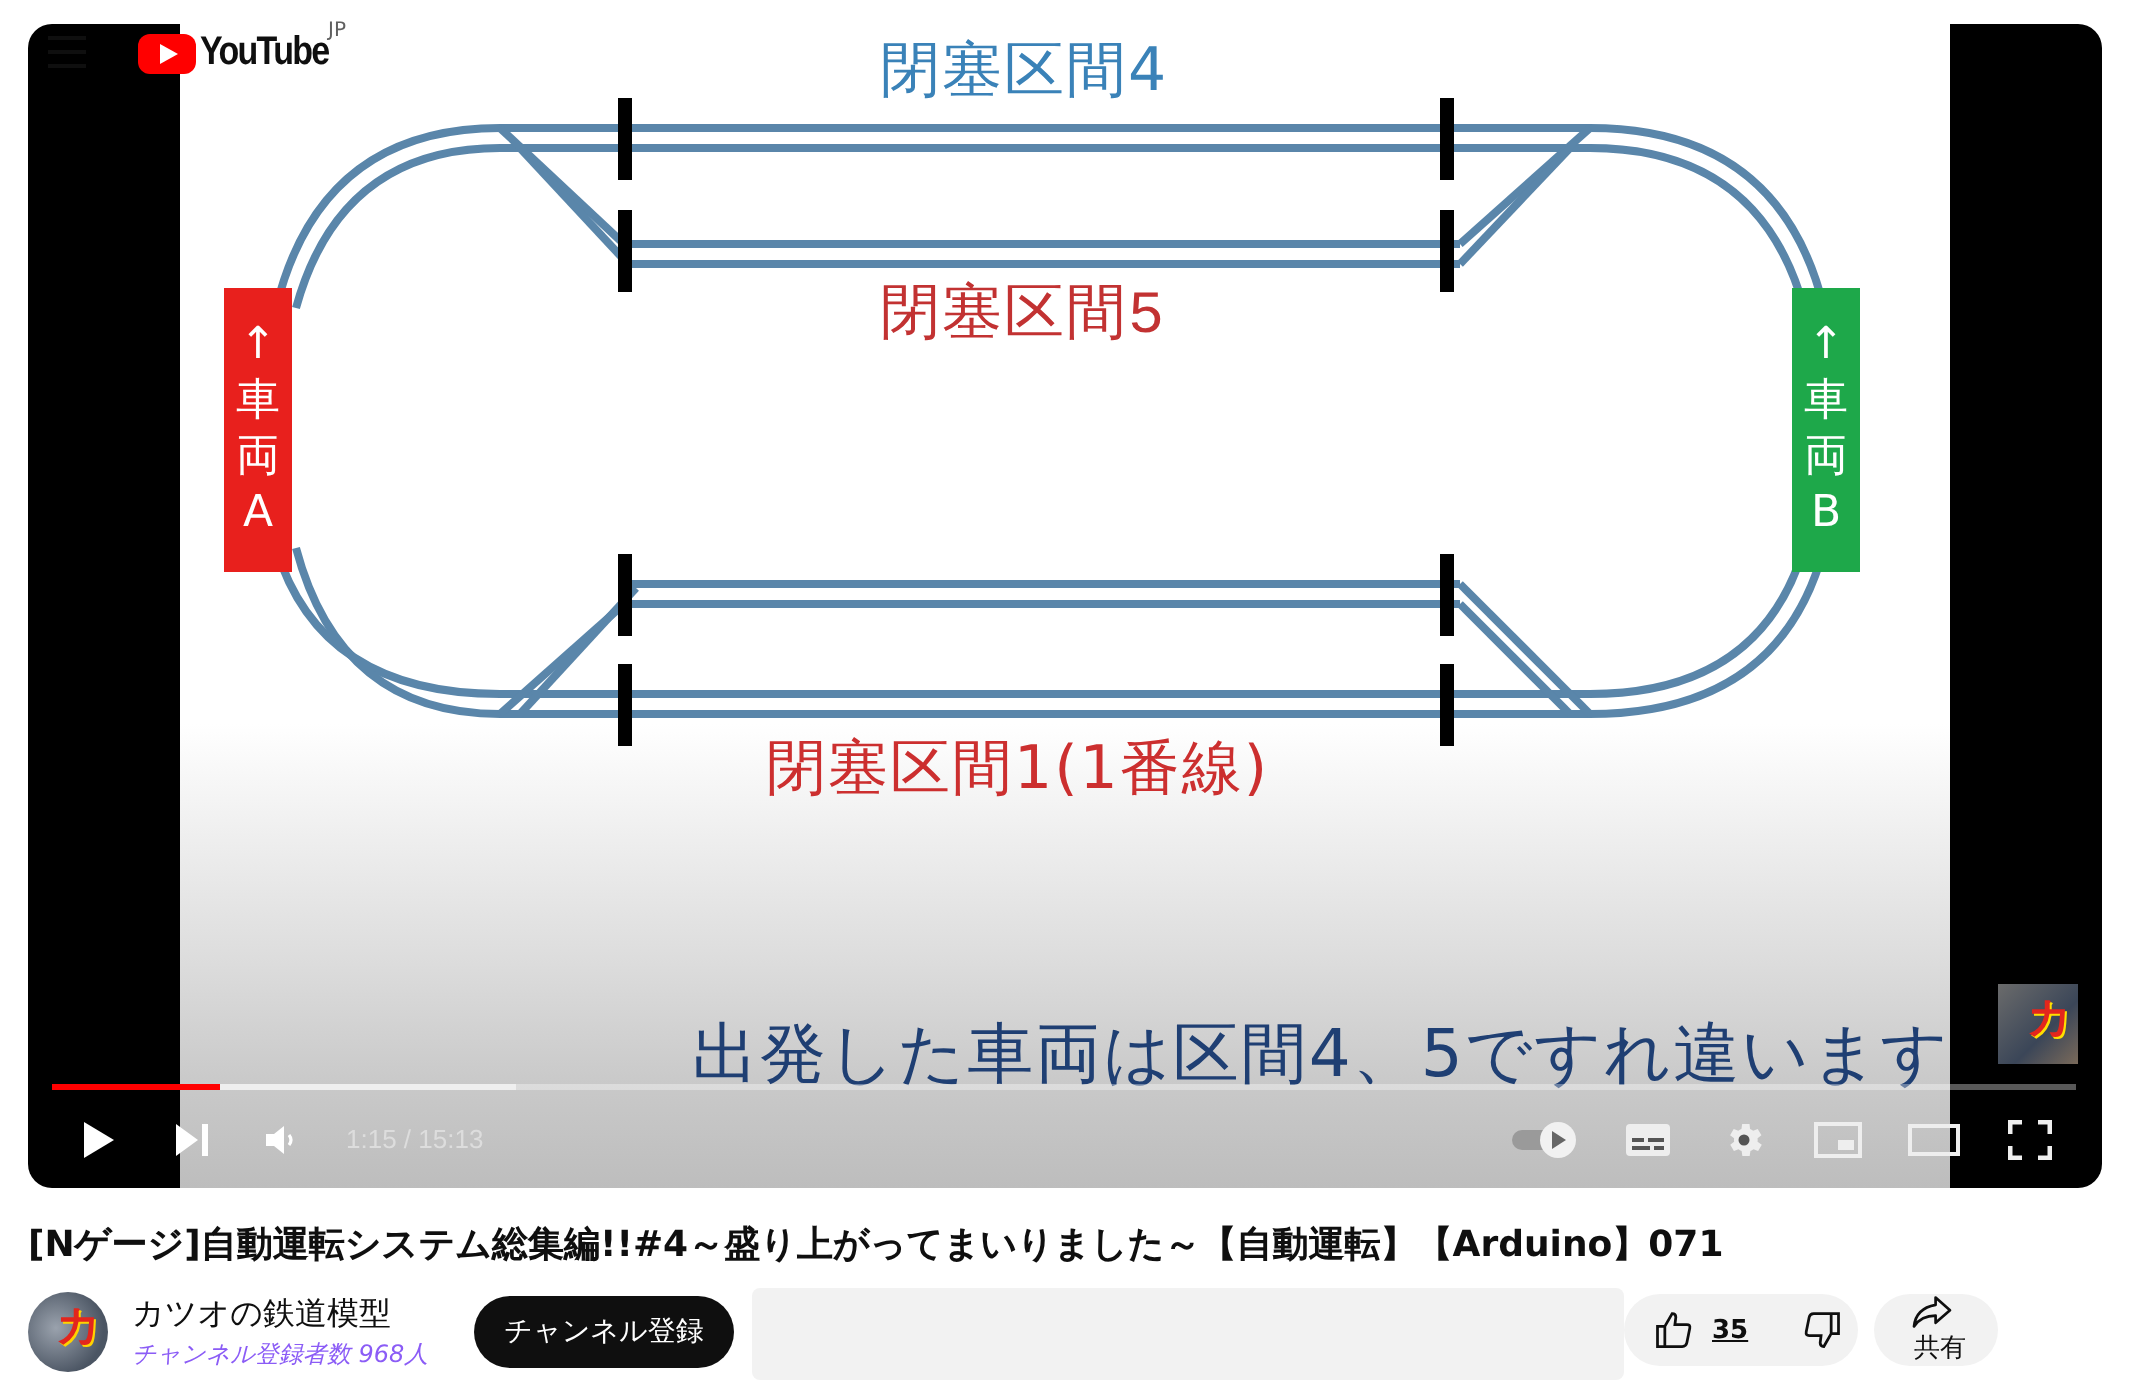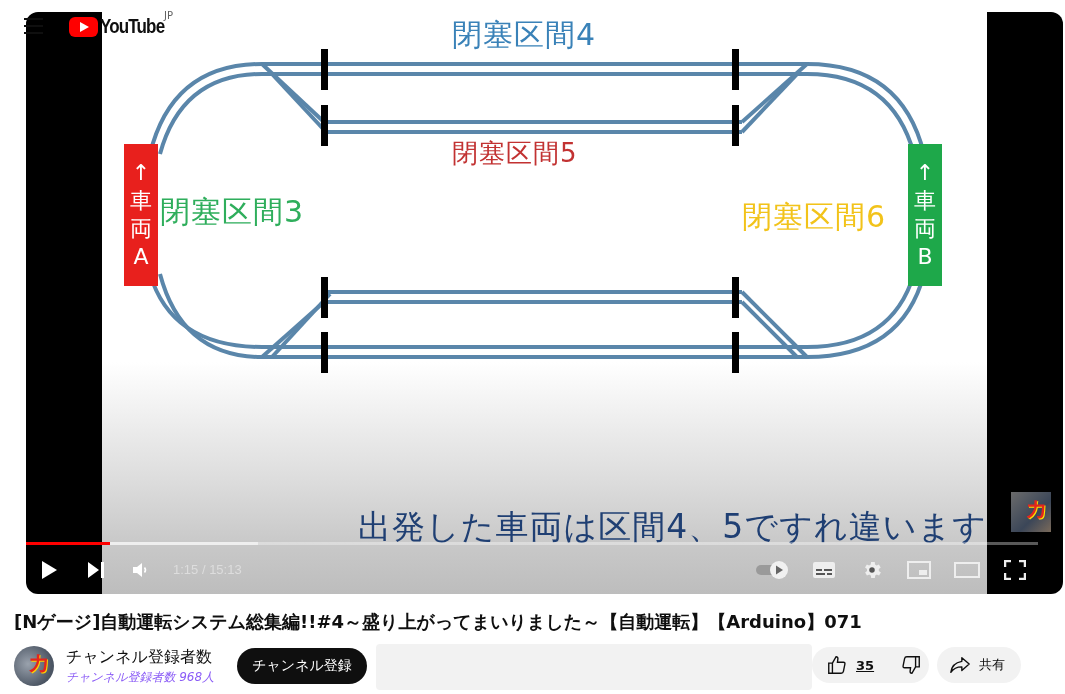--- a/index.html
+++ b/index.html
@@ -1,21 +1,21 @@
 <!DOCTYPE html>
 <html><head>
 <meta charset="utf-8">
 <style>
   html, body { margin:0; padding:0; }
   body { width:1065px; height:694px; background:#ffffff; position:relative; overflow:hidden;
          font-family: "DejaVu Sans", "Liberation Sans", sans-serif; color:#0f0f0f; }
 
   
   .player { position:absolute; left:14px; top:12px; width:1037px; height:582px; background:#000;
-            border-radius:12px; overflow:hidden;margin-left:12px; }
+            border-radius:12px; overflow:hidden; }
   .slide { position:absolute; left:76px; top:0; width:885px; height:582px;
            background: linear-gradient(#ffffff 0px, #ffffff 350px, #dcdcdc 470px, #c9c9c9 530px, #bdbdbd 582px); }
   .slide svg { position:absolute; left:0; top:0; }
   .lbl { position:absolute; white-space:nowrap; font-family:"DejaVu Sans", sans-serif; letter-spacing:1px; }
   .car-tag { position:absolute; width:34px; height:142px; color:#fff; font-size:22px; line-height:28px;
              text-align:center; display:flex; flex-direction:column; align-items:center; justify-content:center; }
   .caption { position:absolute; left:0; width:885px; top:493px; text-align:right; font-size:33px;
              color:#1f3f73; letter-spacing:1px; }
 
   
@@ -60,21 +60,21 @@
           border-radius:4px; cursor:pointer; }
   .desc .meta { position:absolute; left:3px; top:3px; font-size:13px; font-weight:bold; color:#0f0f0f; white-space:nowrap; }
   .desc .meta .tag { color:#065fd4; font-weight:normal; }
   .desc .meta .tag.tag-muted { color:#8a8a8a; }
   .desc .snippet { position:absolute; left:3px; top:25px; font-size:13px; color:#0f0f0f; white-space:nowrap; }
   .pill { position:absolute; top:647px; height:36px; border-radius:18px; background:#f2f2f2;
           display:flex; align-items:center; font-size:13px; color:#0f0f0f; }
   .like-seg { display:flex; align-items:center; height:36px; padding:0 12px 0 14px; cursor:pointer; }
   .divider { width:1px; height:24px; background:#d0d0d0; }
   .dislike-seg { display:flex; align-items:center; height:36px; padding:0 16px 0 14px; cursor:pointer; }
-  .share { padding:0 16px 0 12px; cursor:pointer; }
+  .share { padding:0 16px 0 12px; cursor:pointer;flex-direction:column; }
 </style>
 </head>
 <body>
 
 <div class="player">
   <div class="slide">
     <svg width="885" height="582" viewBox="0 0 885 582">
       <g fill="none" stroke="#5a86aa" stroke-width="4">
 
         <line x1="160" y1="52" x2="705" y2="52"></line>
@@ -117,23 +117,22 @@
         <rect x="219" y="265" width="7" height="41"></rect>
         <rect x="219" y="320" width="7" height="41"></rect>
         <rect x="630" y="37" width="7" height="41"></rect>
         <rect x="630" y="93" width="7" height="41"></rect>
         <rect x="630" y="265" width="7" height="41"></rect>
         <rect x="630" y="320" width="7" height="41"></rect>
       </g>
     </svg>
 
     <div class="lbl" style="left:350px;top:3px;font-size:30px;color:#3a82b8;">閉塞区間4</div>
-    <div class="lbl" style="left:350px;top:124px;font-size:26px;color:#c23232;">閉塞区間5</div>
-    <div class="lbl" style="left:58px;top:180px;font-size:30px;color:#2fae5c;">閉塞区間3</div>
-    <div class="lbl" style="left:640px;top:185px;font-size:30px;color:#f2c31a;">閉塞区間6</div>
+    <div class="lbl" style="left:350px;top:124px;font-size:30px;color:#c23232;font-family:Liberation Mono, monospace;">閉塞区間5</div>
+    <div class="lbl" style="left:293px;top:352px;font-size:30px;color:#cc2f2f;">閉塞区間1(1番線)</div>
 
     <div class="car-tag" style="left:22px;top:132px;background:#e8201d;">
       <span>↑</span>
       <span>車</span>
       <span>両</span>
       <span>A</span>
     </div>
     <div class="car-tag" style="left:806px;top:132px;background:#1ea84a;">
       <span>↑</span>
       <span>車</span>
@@ -226,21 +225,21 @@
     </svg>
   </div>
 </div>
 
 <div class="title">[Nゲージ]自動運転システム総集編!!#4～盛り上がってまいりました～【自動運転】【Arduino】071</div>
 
 <div class="owner">
   <div class="avatar">
     <span>カ</span>
   </div>
-  <div class="ch-name">チャンネル登録者数</div>
+  <div class="ch-name">カツオの鉄道模型</div>
   <div class="ch-subs">チャンネル登録者数 968人</div>
 </div>
 
 <button class="subscribe">チャンネル登録</button>
 
 <div class="desc">
 </div>
 
 <div class="pill" style="left:812px;width:117px;text-decoration:underline;">
   <div class="like-seg">

